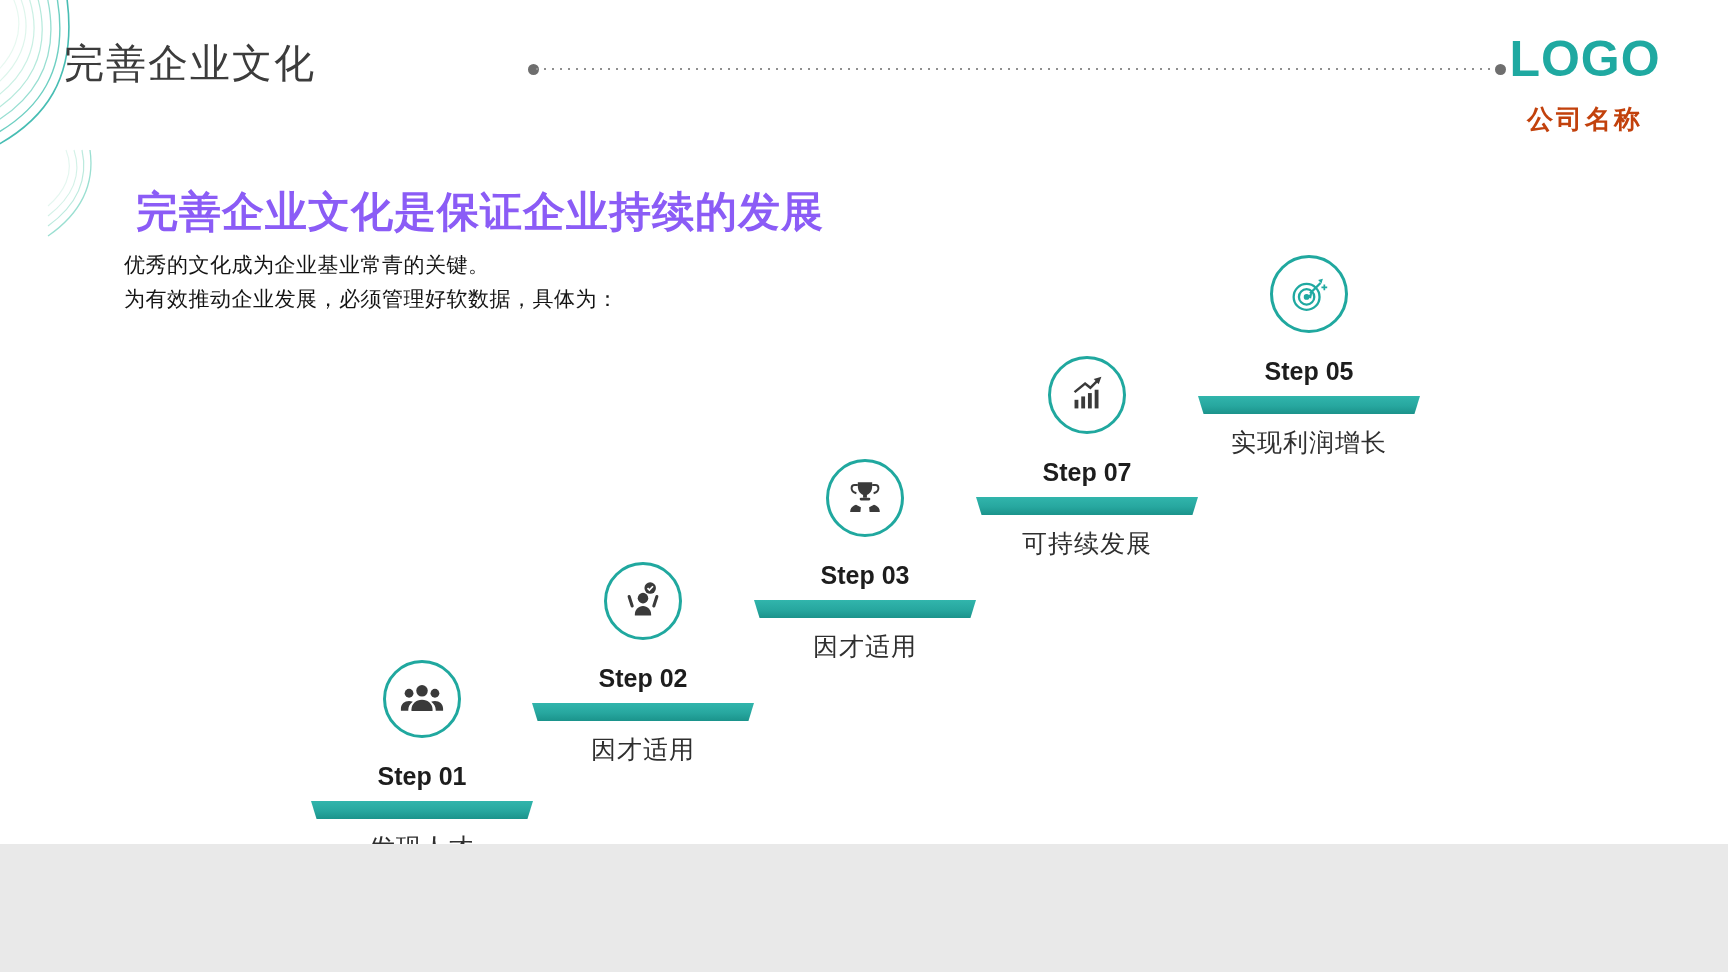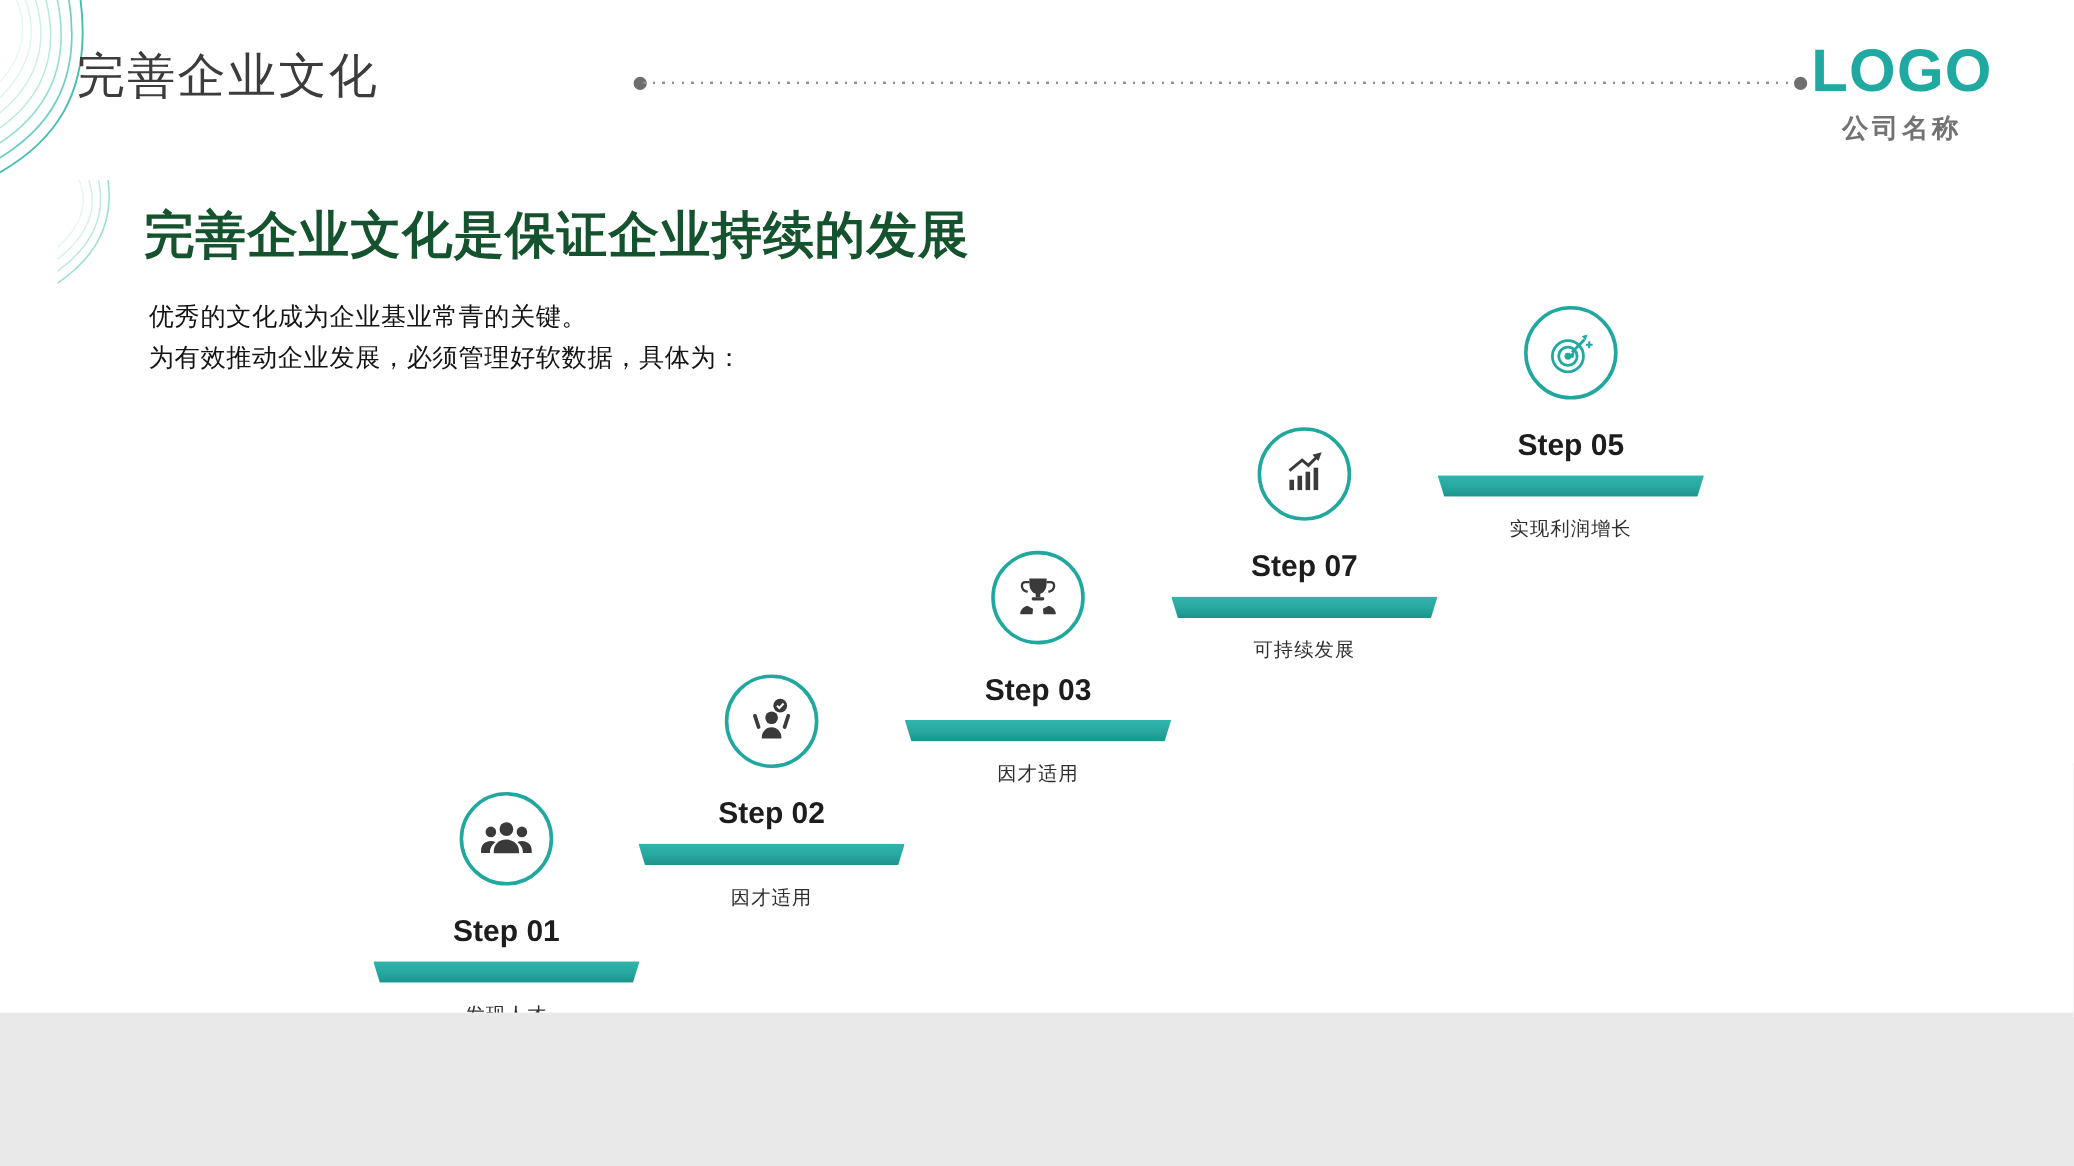--- a/index.html
+++ b/index.html
@@ -15,25 +15,25 @@
   .divider{position:absolute;left:528px;top:64px;width:978px;height:11px;}
   .divider .line{
     position:absolute;left:8px;right:8px;top:4px;height:2px;
     background:repeating-linear-gradient(90deg,#8f8f8f 0 2px,transparent 2px 8px);
   }
   .divider .dot{position:absolute;top:0;width:11px;height:11px;border-radius:50%;background:#6e6e6e;}
   .divider .dot-left{left:0;}
   .divider .dot-right{right:0;}
   .brand{position:absolute;right:58px;top:22px;width:170px;text-align:center;}
   .logo-text{font-size:50px;font-weight:800;color:#1fa9a1;letter-spacing:1px;line-height:1;margin-top:12px;}
-  .company-name{font-size:22px;font-weight:700;color:#737373;letter-spacing:3px;margin-top:8px;}
+  .company-name{font-size:26px;font-weight:700;color:#c2410c;letter-spacing:3px;margin-top:18px;}
   
   .section-heading{
-    position:absolute;left:120px;top:168px;margin:0;font-size:42px;font-weight:700;
-    color:#14532d;letter-spacing:1px;
+    position:absolute;left:120px;top:168px;margin:16px;font-size:42px;font-weight:700;
+    color:#8b5cf6;letter-spacing:1px;
   }
   .body-text{
     position:absolute;left:124px;top:248px;margin:0;font-size:21px;color:#141414;
     line-height:1.6;letter-spacing:0.5px;
   }
   
   .corner-swirl{position:absolute;left:0;top:0;}
   .heading-swirl{position:absolute;left:46px;top:148px;}
   .footer-decor{position:absolute;left:640px;top:952px;}
   
@@ -49,21 +49,21 @@
     margin-bottom:23px;
   }
   .step-circle svg{width:46px;height:46px;}
   .step-label{font-size:25px;font-weight:700;color:#1d1d1d;line-height:30px;margin-bottom:10px;}
   .step-bar{
     width:100%;height:18px;
     background:linear-gradient(180deg,#31b5ac 0%,#27a79f 55%,#1b938b 100%);
     clip-path:polygon(0 0,100% 0,97.5% 100%,2.5% 100%);
     margin-bottom:13px;
   }
-  .step-caption{font-size:16px;color:#2f2f2f;line-height:30px;letter-spacing:1px;}
+  .step-caption{font-size:25px;color:#2f2f2f;line-height:30px;letter-spacing:1px;}
 </style>
 </head>
 <body>
 
 <div class="slide">
 
   <svg class="corner-swirl" width="190" height="150" viewBox="0 0 190 150">
     <g fill="none">
       <path d="M-8 148 C 42 122, 80 80, 66 -8" stroke="#27b1a6" stroke-width="1.6" opacity="0.85"></path>
       <path d="M-8 136 C 36 112, 72 72, 56 -8" stroke="#3cbfae" stroke-width="1.4" opacity="0.75"></path>

